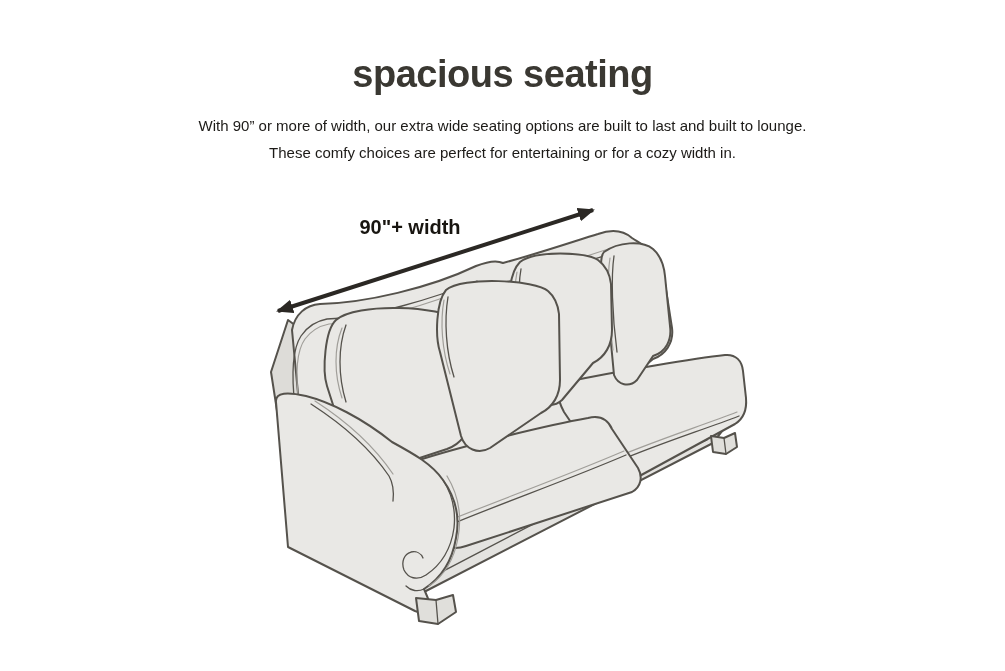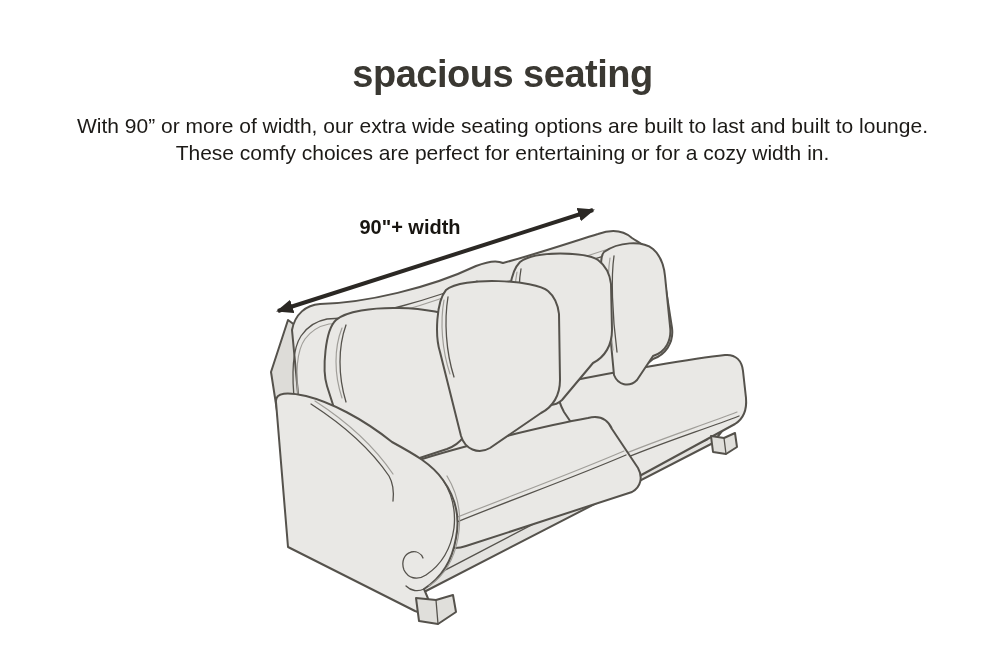--- a/index.html
+++ b/index.html
@@ -6,21 +6,21 @@
   body{width:1005px;height:671px;position:relative;overflow:hidden;
        font-family:"Liberation Sans","DejaVu Sans",sans-serif;}
   .stage{position:absolute;left:0;top:0;width:1005px;height:671px;padding-left:27px;}
   .page-title{
     position:absolute;left:0;top:52px;width:1005px;
     text-align:center;font-size:38px;font-weight:bold;
     letter-spacing:-0.5px;color:#3a3832;line-height:44px;
   }
   .intro{
     position:absolute;left:0;top:112px;width:1005px;
-    text-align:center;font-size:21px;color:#1c1a17;line-height:27px;
+    text-align:center;font-size:15px;color:#1c1a17;line-height:27px;
   }
   .dim-label{
     position:absolute;left:330px;top:216px;width:160px;
     text-align:center;font-size:20px;font-weight:bold;color:#181510;
     line-height:22px;
   }
   svg{position:absolute;left:0;top:0;}
   .outline{fill:#e9e8e5;stroke:#55524c;stroke-width:2;stroke-linejoin:round;stroke-linecap:round;}
   .outline.dk{fill:#dddcd8;}
   .outline.base{fill:#e4e3e0;}

